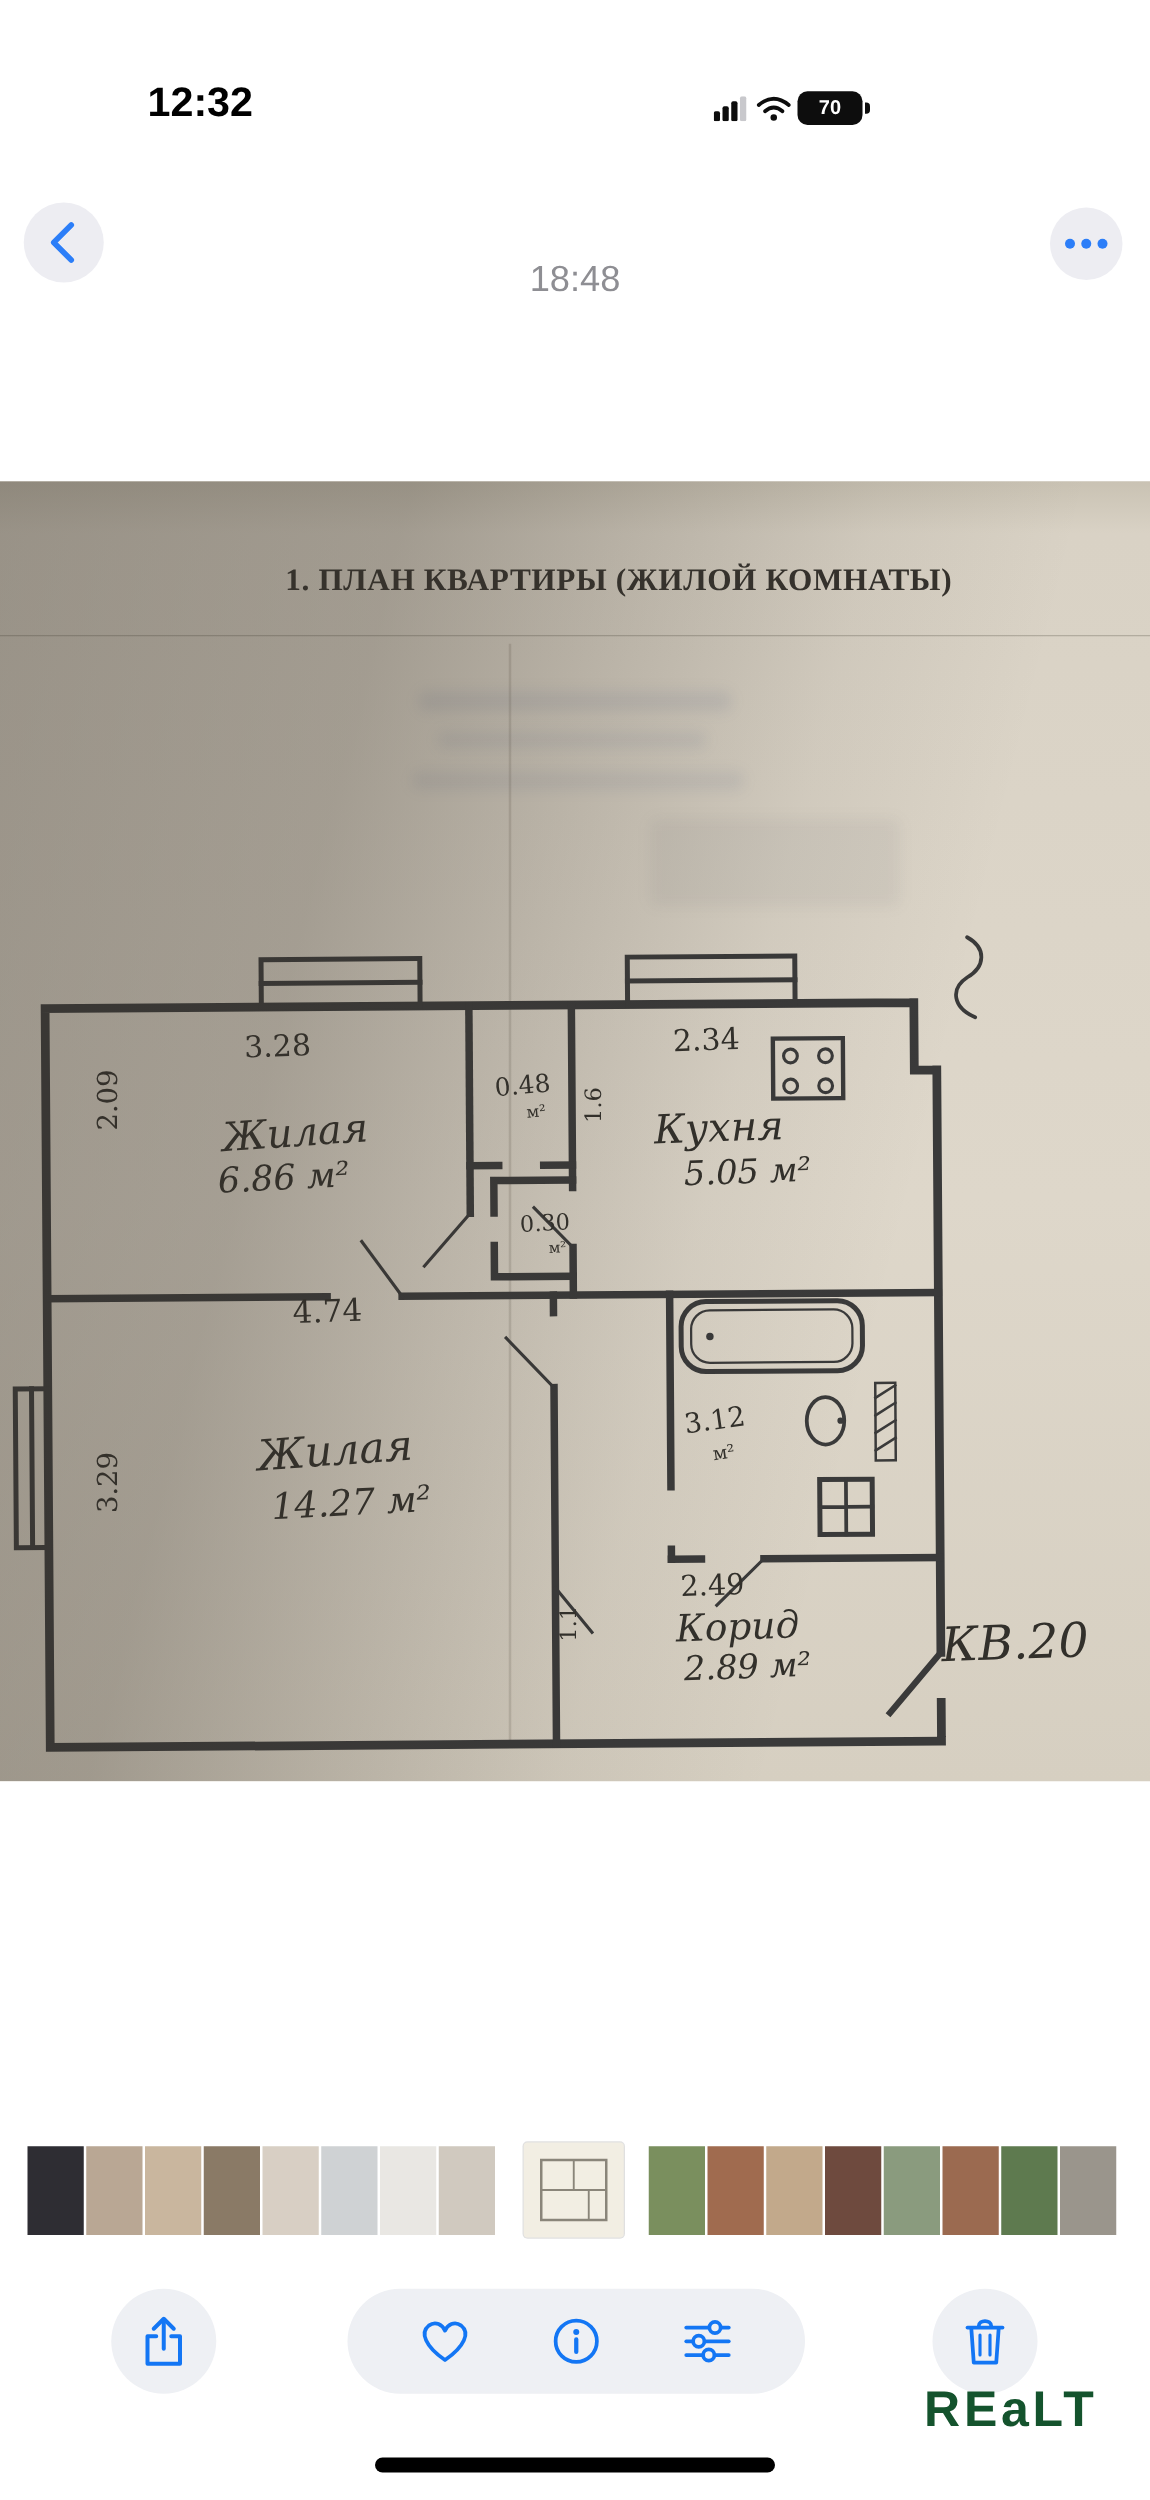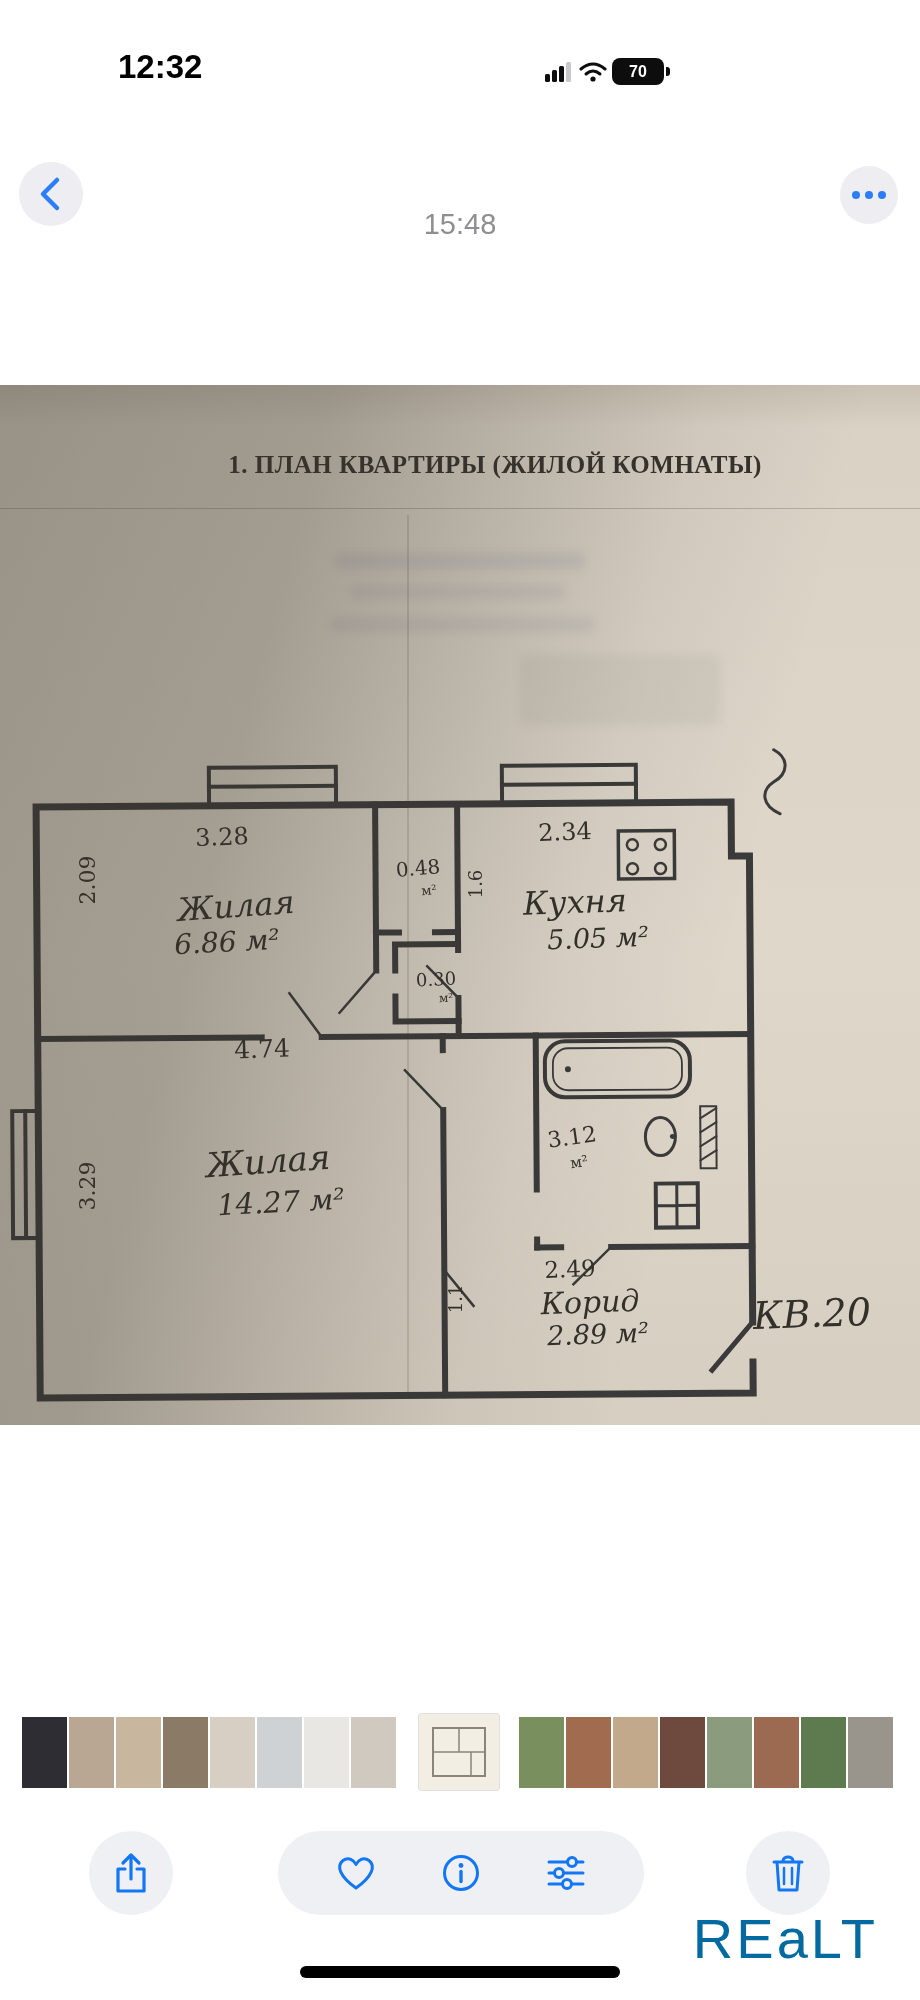--- a/index.html
+++ b/index.html
@@ -1,20 +1,20 @@
 <!DOCTYPE html>
 <html><head>
 <meta charset="utf-8">
 <style>
   html,body{margin:0;padding:0;background:#e8e8e8;}
   .screen{position:relative;width:920px;height:2000px;background:#ffffff;overflow:hidden;
           font-family:"Liberation Sans",sans-serif;}
 
   
-  .status-bar{position:absolute;left:0;top:0;width:732px;height:100px;}
+  .status-bar{position:absolute;left:0;top:15px;width:732px;height:100px;padding-left:26px;}
   .time{position:absolute;left:118px;top:48px;font-size:33px;font-weight:700;color:#000;}
   .status-icons{position:absolute;right:68px;top:58px;display:flex;align-items:center;gap:5px;}
   .battery{position:relative;width:52px;height:27px;background:#0d0d0d;border-radius:8px;
            color:#fff;font-size:16px;font-weight:700;display:flex;align-items:center;justify-content:center;}
   .battery::after{content:"";position:absolute;right:-6px;top:9px;width:4px;height:9px;background:#0d0d0d;
                   border-radius:0 3px 3px 0;}
 
   
   .nav{position:absolute;left:0;top:100px;width:920px;height:185px;background:#fff;}
   .nav-title{position:absolute;left:0;top:48px;width:920px;text-align:center;
@@ -59,22 +59,22 @@
   
   .toolbar{position:absolute;left:0;top:1831px;width:920px;height:84px;}
   .tool-circle{position:absolute;width:84px;height:84px;border-radius:50%;background:#eef0f4;
                display:flex;align-items:center;justify-content:center;cursor:pointer;}
   .share-btn{left:89px;top:0;}
   .trash-btn{left:746px;top:0;}
   .tool-pill{position:absolute;left:278px;top:0;width:366px;height:84px;border-radius:42px;
              background:#eef0f4;display:flex;align-items:center;justify-content:space-around;padding:0 26px;box-sizing:border-box;}
   .pill-btn{width:60px;height:60px;display:flex;align-items:center;justify-content:center;cursor:pointer;}
 
-  .watermark{position:absolute;right:42px;top:1906px;font-size:56px;font-weight:400;
-             letter-spacing:3px;color:#0369a1;}
+  .watermark{position:absolute;right:42px;top:1906px;font-size:40px;font-weight:700;
+             letter-spacing:3px;color:#14532d;}
   .home-indicator{position:absolute;left:300px;top:1966px;width:320px;height:12px;border-radius:7px;background:#000;}
 </style>
 </head>
 <body>
 
 <div class="screen">
 
   <div class="status-bar">
     <div class="time">12:32</div>
     <div class="status-icons">
@@ -94,21 +94,21 @@
       </div>
     </div>
   </div>
 
   <div class="nav">
     <div class="round-btn back-btn">
       <svg width="34" height="40">
         <path d="M23,6 L9,20 L23,34" stroke="#2c7ef8" stroke-width="4.5" fill="none" stroke-linecap="round" stroke-linejoin="round"></path>
       </svg>
     </div>
-    <div class="nav-subtitle">15:48</div>
+    <div class="nav-subtitle">18:48</div>
     <div class="round-btn more-btn">
       <svg width="40" height="12">
         <circle cx="7" cy="6" r="4" fill="#2c7ef8"></circle>
         <circle cx="20" cy="6" r="4" fill="#2c7ef8"></circle>
         <circle cx="33" cy="6" r="4" fill="#2c7ef8"></circle>
       </svg>
     </div>
   </div>
 
   <div class="photo">

